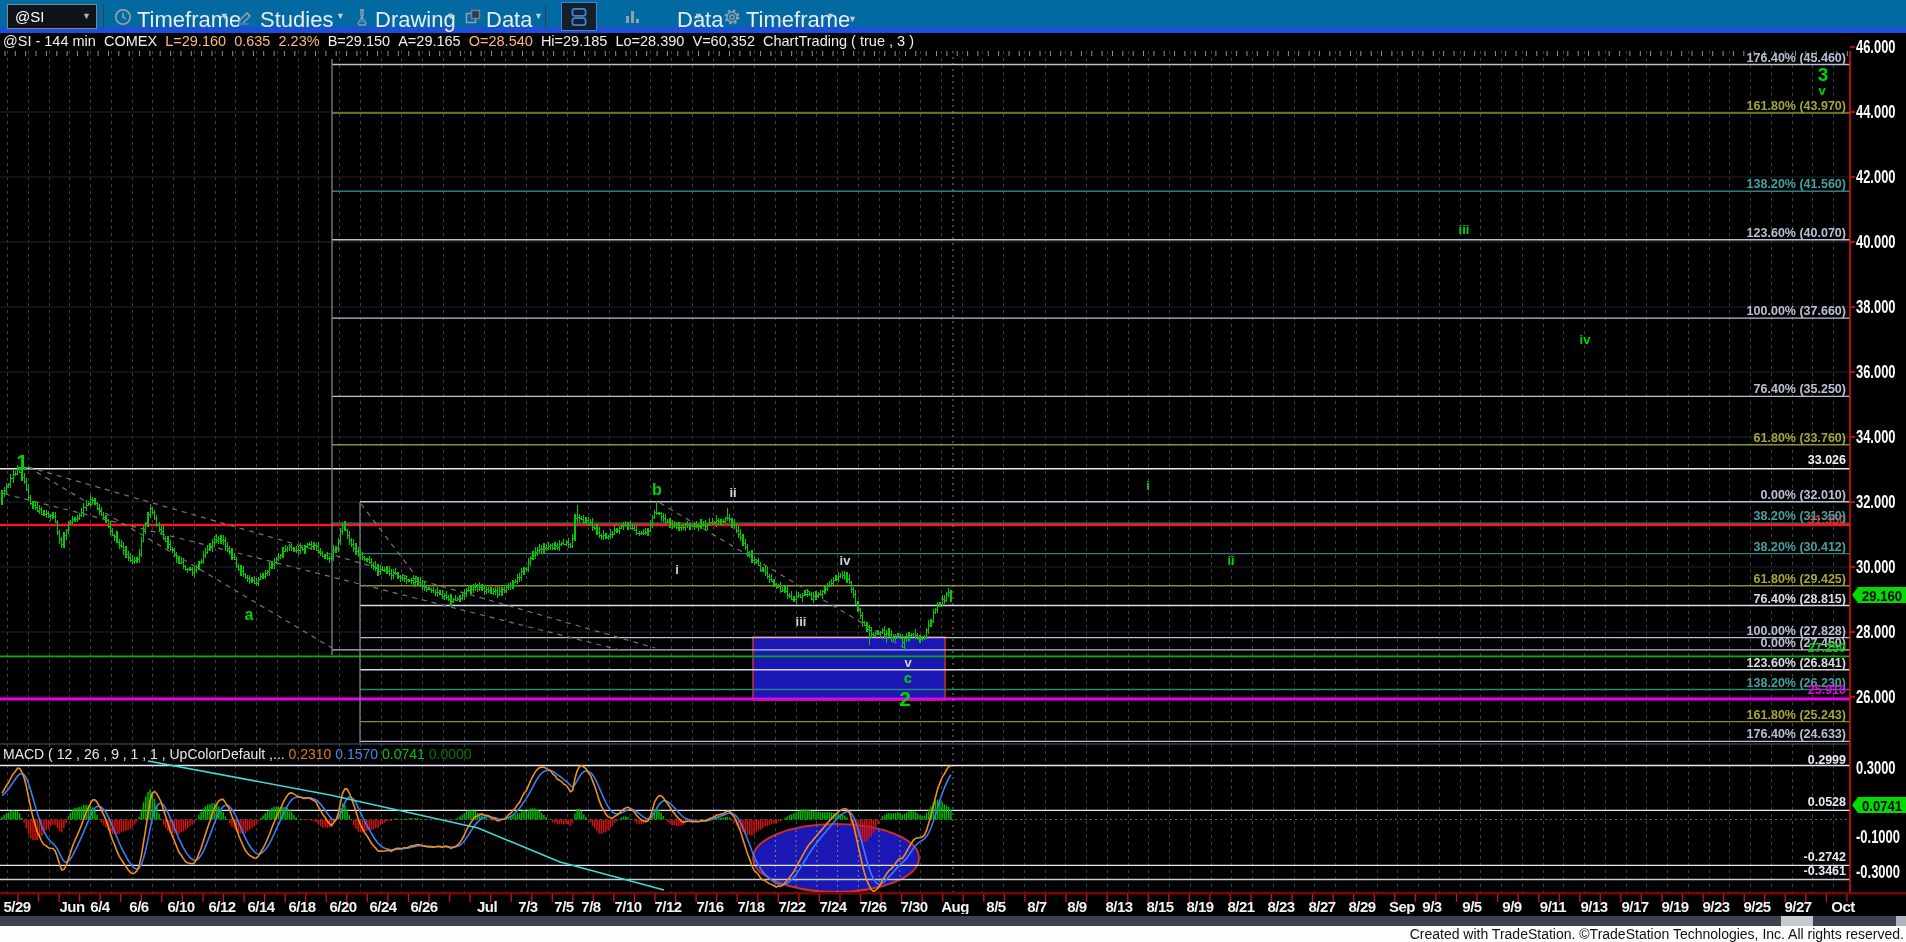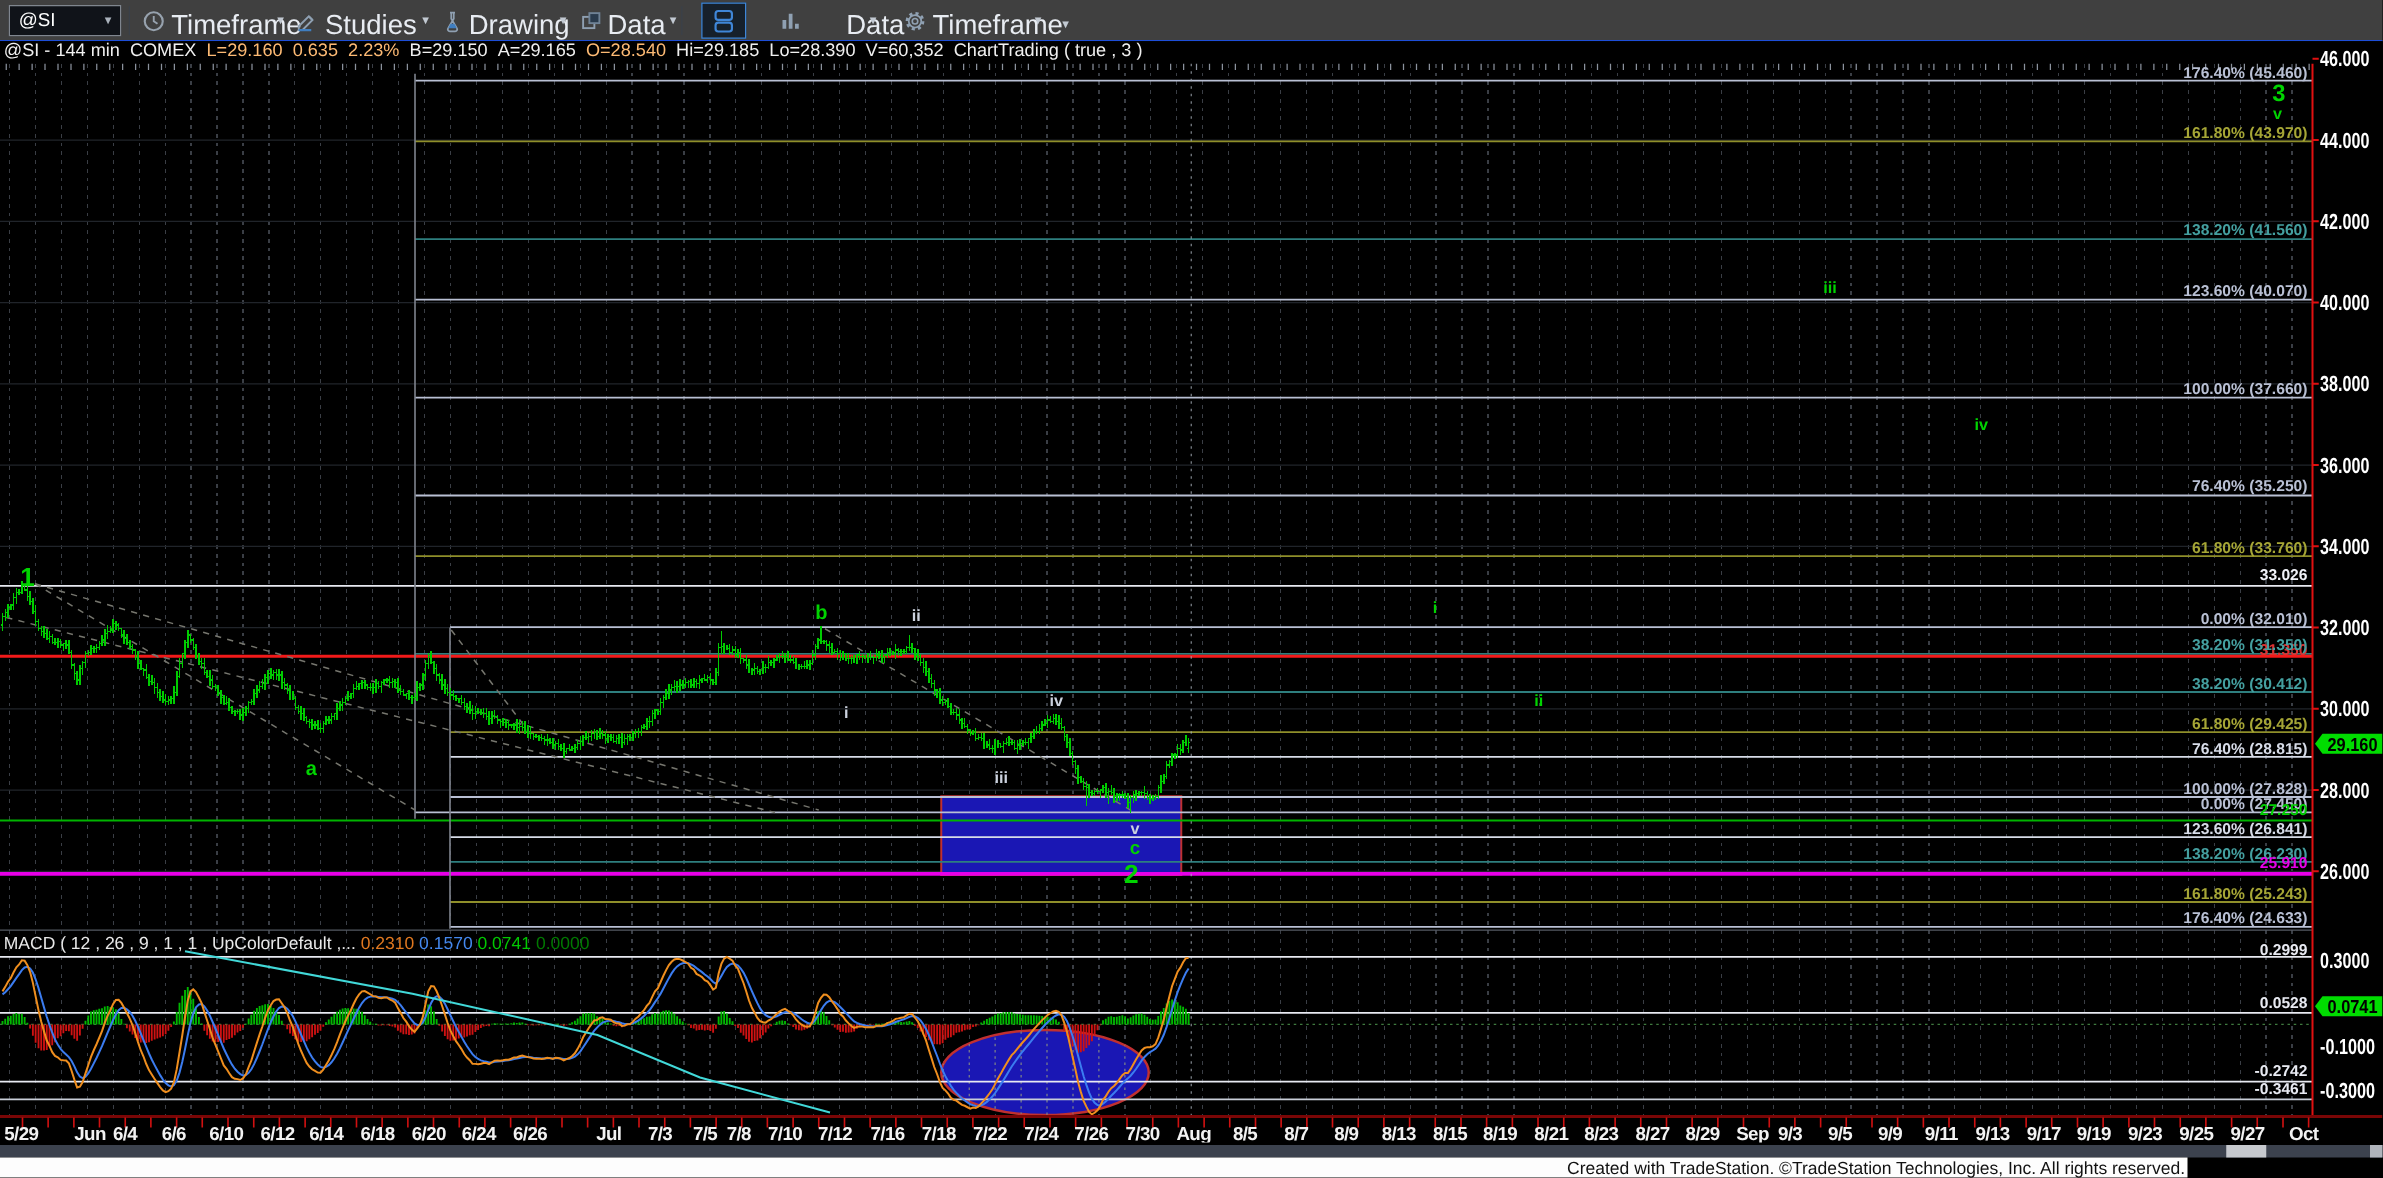--- a/index.html
+++ b/index.html
@@ -1,31 +1,31 @@
 <!DOCTYPE html>
 <html><head><meta charset="utf-8"><style>
 *{margin:0;padding:0;box-sizing:border-box}
 html,body{width:1906px;height:942px;background:#000;overflow:hidden;font-family:"Liberation Sans",sans-serif}
-#toolbar{position:absolute;left:0;top:0;width:1906px;height:33px;background:#404040;border-bottom:1px solid #1d4ed8}
+#toolbar{position:absolute;left:0;top:0;width:1906px;height:33px;background:#0369a1;border-bottom:6px solid #1d4ed8}
 .combo{position:absolute;left:7px;top:4px;width:90px;height:25px;background:#101319;border:1px solid #80868f}
 .combotxt{position:absolute;left:7px;top:3px;font-size:15px;color:#fff}
 .carr{position:absolute;right:5px;top:6px;font-size:9px;color:#aab2bc}
 .vsep{position:absolute;left:103px;top:5px;width:1px;height:23px;background:#3a4049}
 .ticon{position:absolute;width:20px;height:20px;top:7px}
 #toolbar svg:nth-of-type(1){left:113px}
 .tlab{position:absolute;top:7px;font-size:22px;color:#e8ecf2}
 #toolbar .tlab:nth-of-type(1){left:137px}
 #toolbar .tarr:nth-of-type(1){left:213px}
 .tarr{position:absolute;top:11px;font-size:9px;color:#c2c9d2}
 #titlebar{position:absolute;left:0;top:33px;width:1906px;height:17px;background:transparent;z-index:5;color:#f0f0f0;font-size:14.5px;white-space:nowrap;padding-left:3px}
 #titlebar .g{color:#fdba74}
 #scrollbar{position:absolute;left:0;top:916px;width:1906px;height:10px;background:#3c424e}
 #scrollbar .thumb{position:absolute;left:1781px;top:0;width:32px;height:10px;background:#c6c9ce}
 #scrollbar .btn{position:absolute;left:1896px;top:0;width:10px;height:10px;background:#b0b4bb}
-#statusbar{position:absolute;left:0;top:926px;width:1750px;height:16px;background:#fdfdfd;color:#111;font-size:14px;text-align:right;padding-right:2px}
+#statusbar{position:absolute;left:0;top:926px;width:1906px;height:16px;background:#fdfdfd;color:#111;font-size:14px;text-align:right;padding-right:2px}
 </style></head>
 <body>
 
 <div id="toolbar">
  <div class="combo">
       <span class="combotxt">@SI</span>
       <span class="carr">▼</span>
     </div>
  <div class="vsep"></div>
  <svg class="ticon" style="left:113px" viewBox="0 0 20 20">

